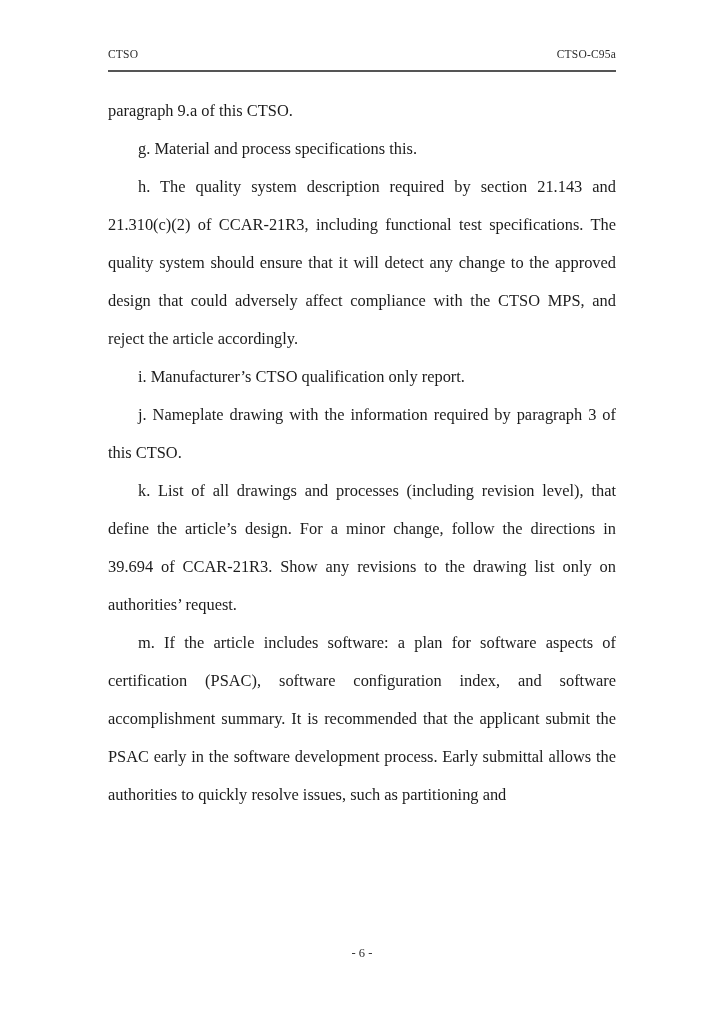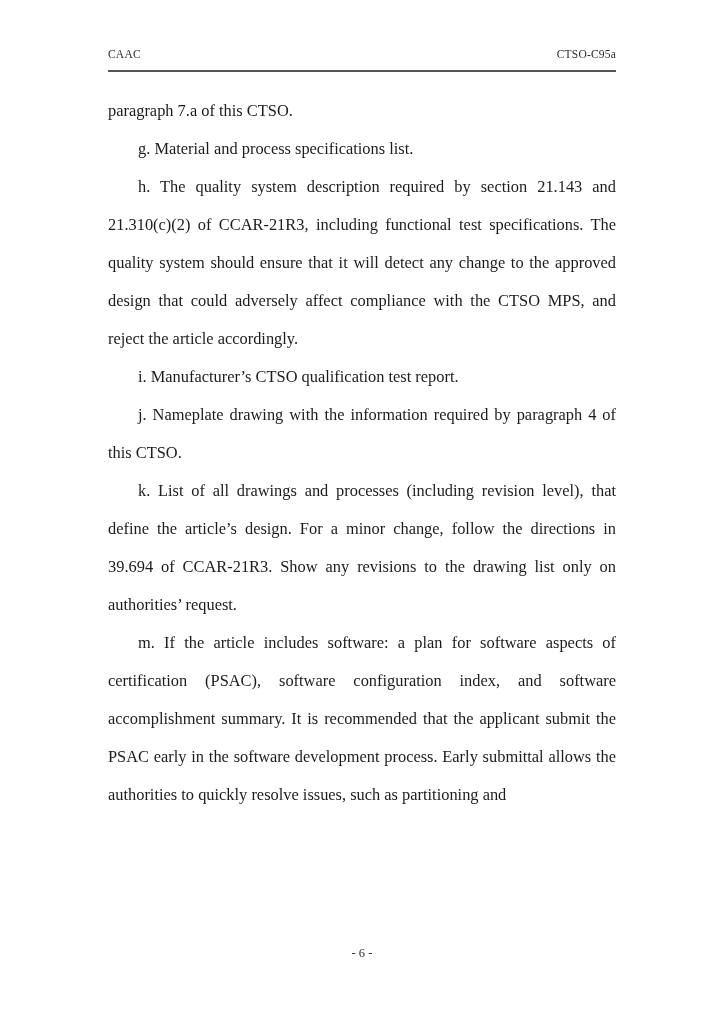--- a/index.html
+++ b/index.html
@@ -83,31 +83,31 @@
     font-size: 12.5px;
     color: #2b2b2b;
   }
 </style>
 </head>
 <body>
 
 <div class="page">
 
   <div class="running-head">
-    <span class="rh-left">CAAC</span>
+    <span class="rh-left">CTSO</span>
     <span class="rh-right">CTSO-C95a</span>
   </div>
   <div class="head-rule"></div>
 
   <div class="body-text">
-      <p class="para flush">paragraph 7.a of this CTSO.</p>
-      <p class="para indent">g. Material and process specifications list.</p>
+      <p class="para flush">paragraph 9.a of this CTSO.</p>
+      <p class="para indent">g. Material and process specifications this.</p>
       <p class="para indent">h. The quality system description required by section 21.143 and 21.310(c)(2) of CCAR-21R3, including functional test specifications. The quality system should ensure that it will detect any change to the approved design that could adversely affect compliance with the CTSO MPS, and reject the article accordingly.</p>
-      <p class="para indent">i. Manufacturer’s CTSO qualification test report.</p>
-      <p class="para indent">j. Nameplate drawing with the information required by paragraph 4 of this CTSO.</p>
+      <p class="para indent">i. Manufacturer’s CTSO qualification only report.</p>
+      <p class="para indent">j. Nameplate drawing with the information required by paragraph 3 of this CTSO.</p>
       <p class="para indent">k. List of all drawings and processes (including revision level), that define the article’s design. For a minor change, follow the directions in 39.694 of CCAR-21R3. Show any revisions to the drawing list only on authorities’ request.</p>
       <p class="para indent">m. If the article includes software: a plan for software aspects of certification (PSAC), software configuration index, and software accomplishment summary. It is recommended that the applicant submit the PSAC early in the software development process. Early submittal allows the authorities to quickly resolve issues, such as partitioning and</p>
     </div>
 
   <div class="page-footer">
     <span>- 6 -</span>
   </div>
 
 </div>
 

